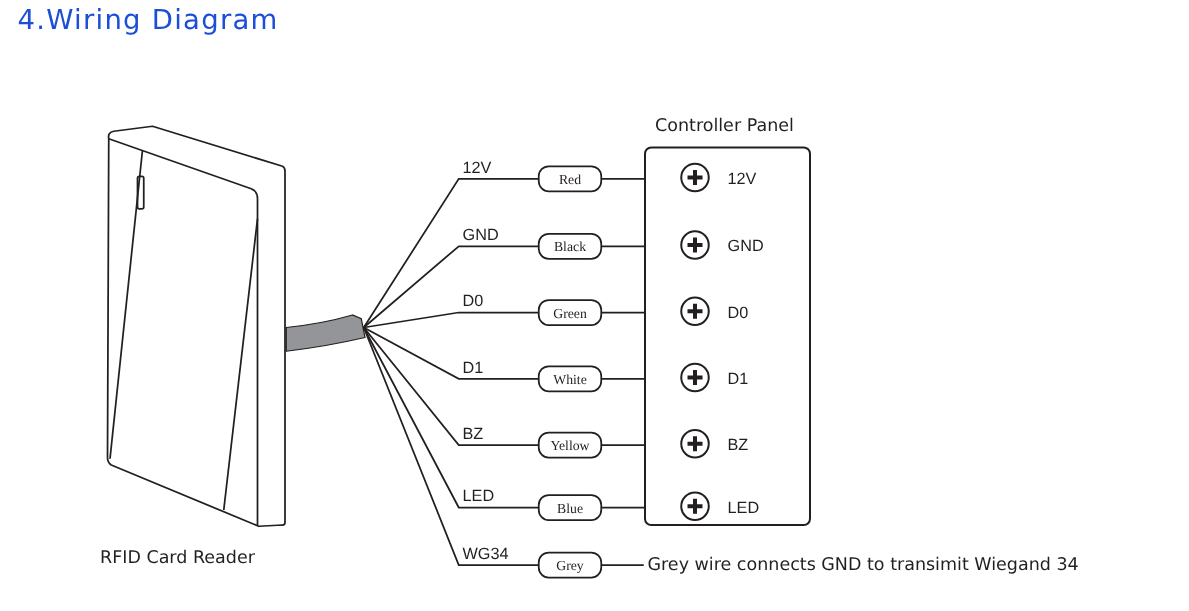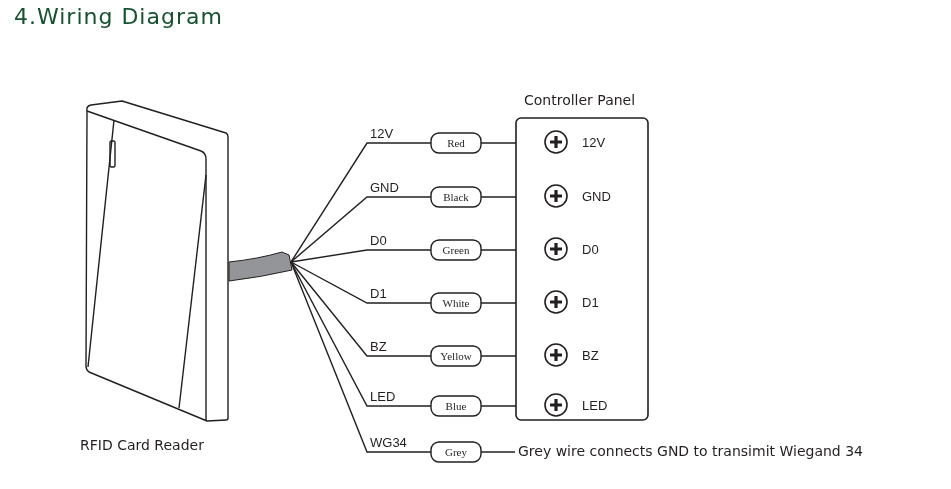--- a/index.html
+++ b/index.html
@@ -1,17 +1,17 @@
 <!DOCTYPE html>
 <html><head>
   <meta charset="utf-8">
   <style>
     html, body { margin: 0; padding: 0; background: #ffffff; }
     body { width: 951px; height: 489px; position: relative; overflow: hidden; font-family: "DejaVu Sans", sans-serif; color: #231f20; }
-    .title { position: absolute; left: 14px; top: 4px; font-size: 22px; letter-spacing: 1px; color: #14532d; font-family: "DejaVu Sans", sans-serif; }
+    .title { position: absolute; left: 14px; top: 4px; font-size: 22px; letter-spacing: 1px; color: #1d4ed8; font-family: "DejaVu Sans", sans-serif; }
     svg#diagram { position: absolute; left: 0; top: 0; }
     .wire-label { font-family: "Liberation Sans", sans-serif; font-size: 13px; fill: #231f20; }
     .pill-text { font-family: "Liberation Serif", serif; font-size: 11px; fill: #231f20; }
     .term-text { font-family: "Liberation Sans", sans-serif; font-size: 13px; fill: #231f20; }
     .caption { font-family: "DejaVu Sans", sans-serif; font-size: 14px; fill: #231f20; }
     .note { font-family: "DejaVu Sans", sans-serif; font-size: 14px; fill: #231f20; }
   </style>
 </head>
 <body>
 

